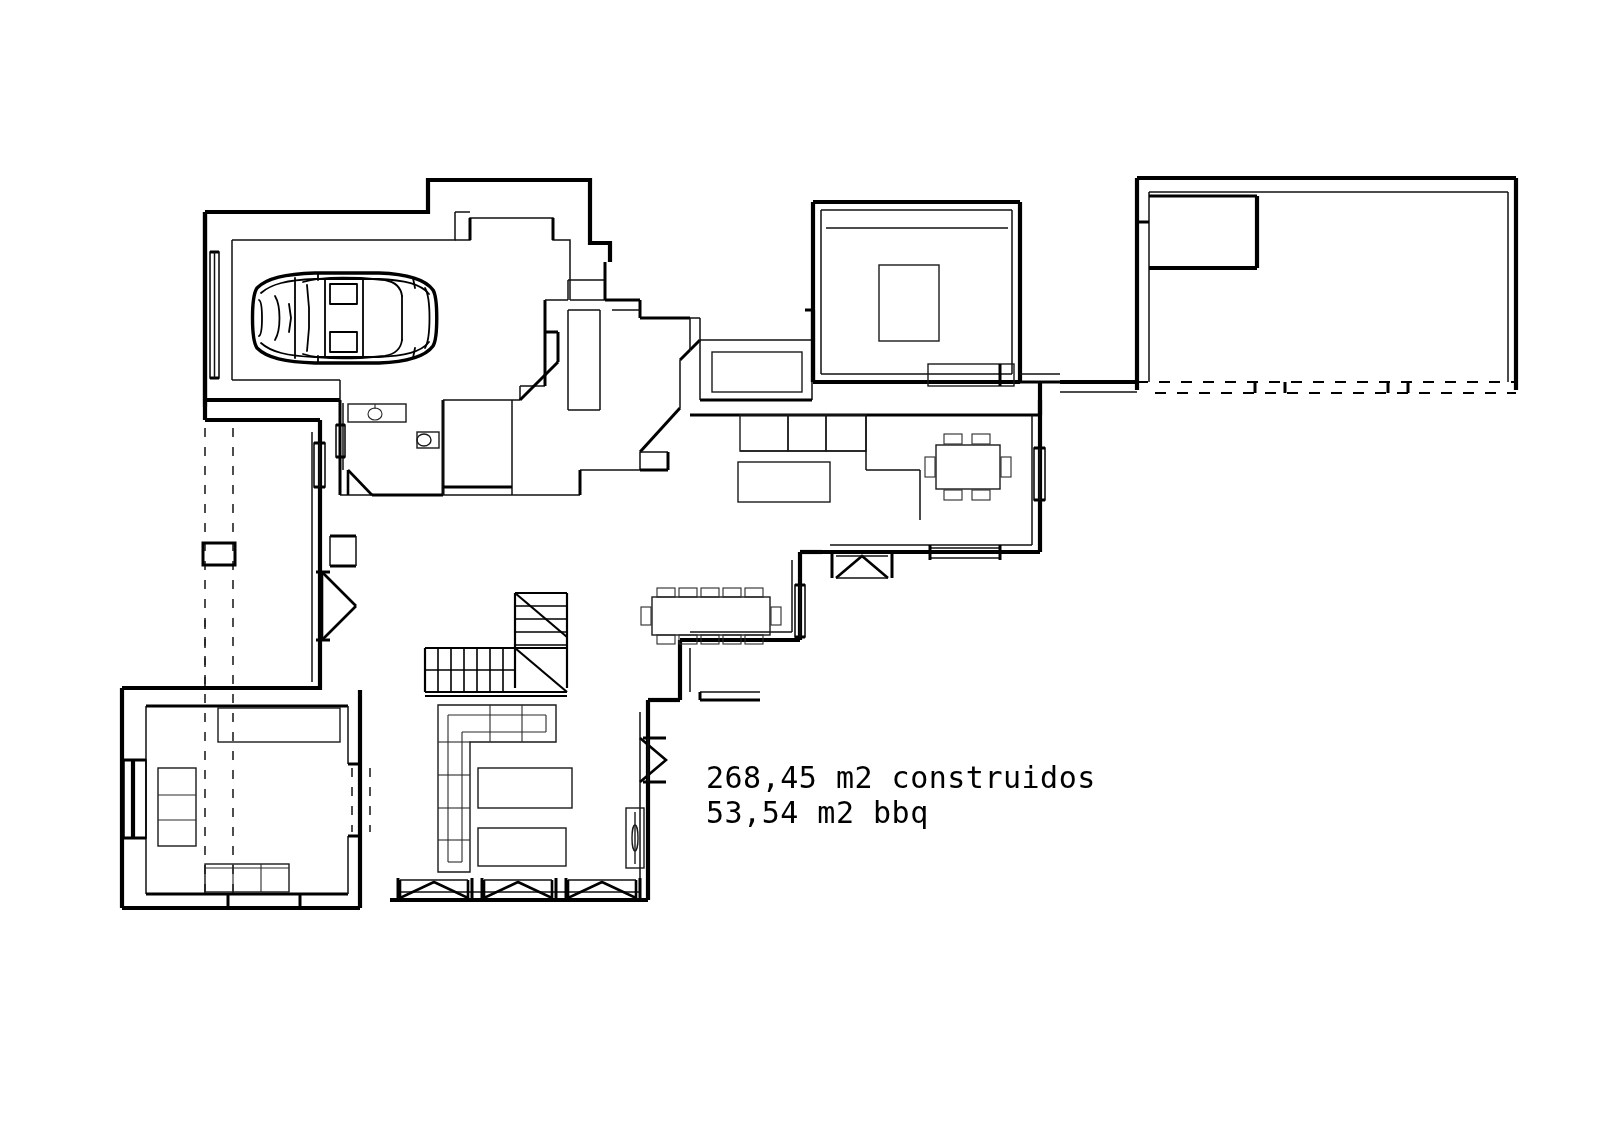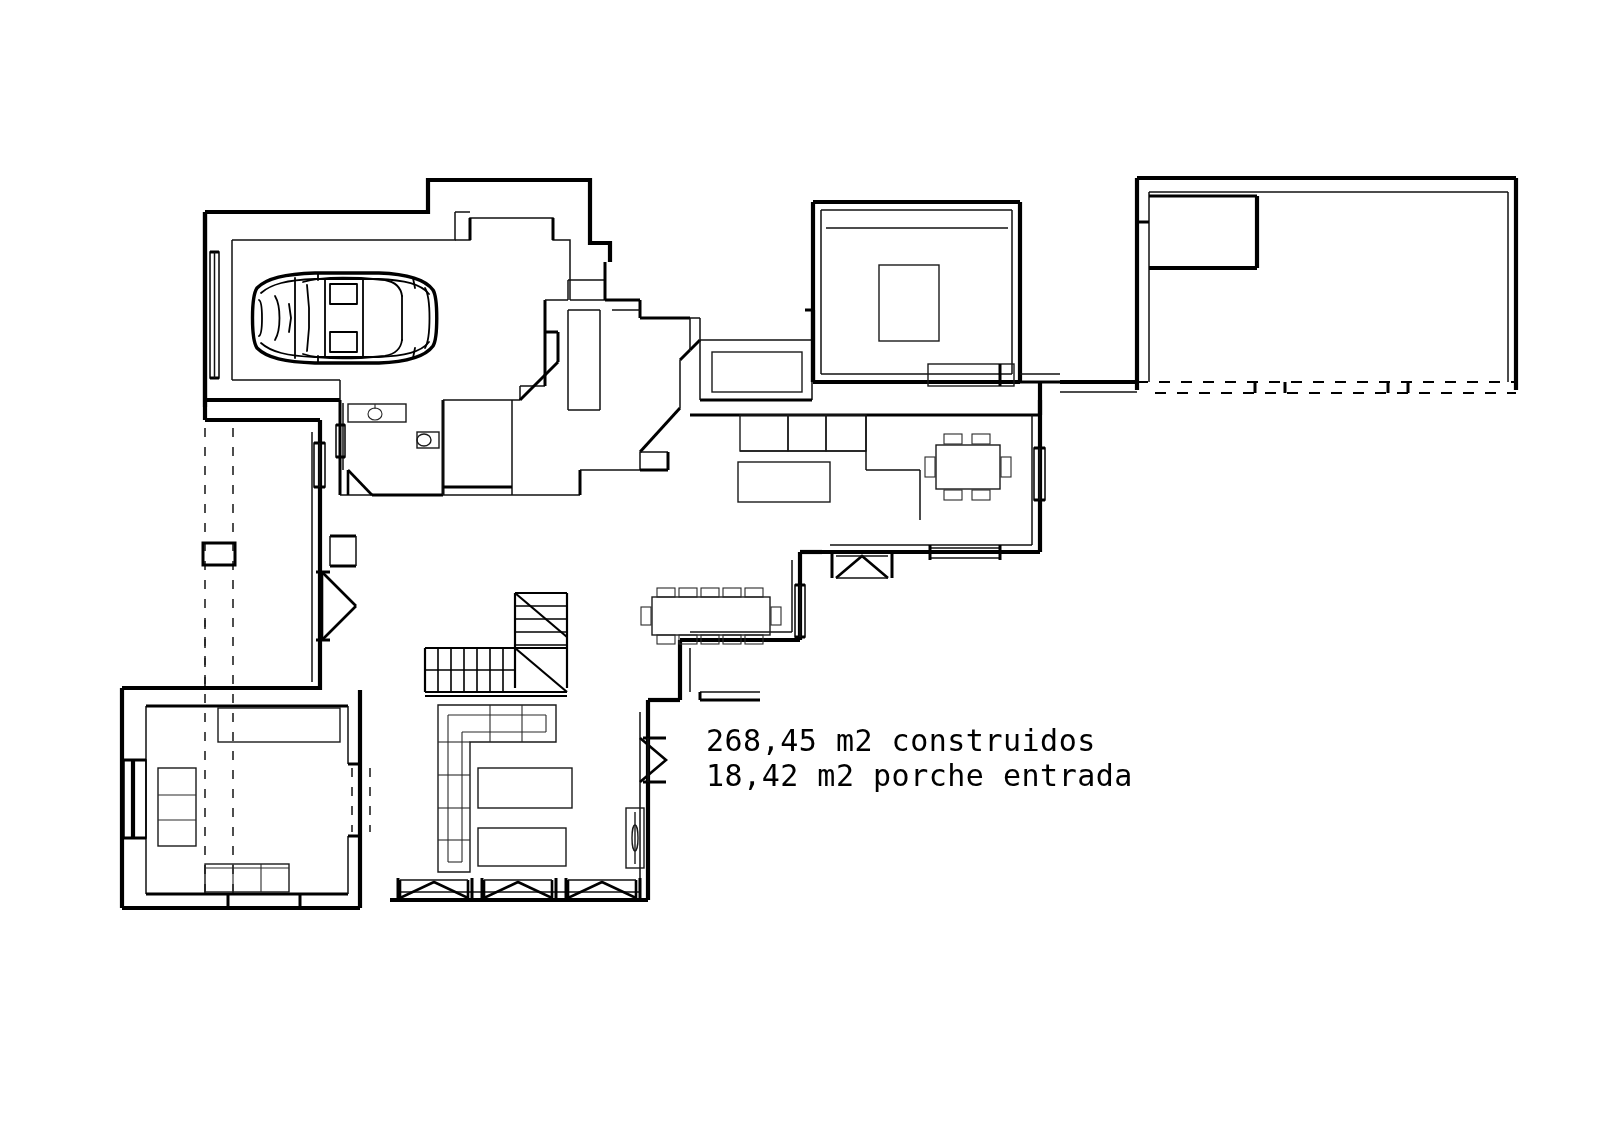--- a/index.html
+++ b/index.html
@@ -102,21 +102,21 @@
     stroke-linejoin: miter;
   }
   .win-sym {
     fill: none;
     stroke: #000000;
     stroke-width: 1.5;
   }
   .legend-block {
     position: absolute;
     left: 706px;
-    top: 723px;
+    top: 760px;
     font-family: "DejaVu Sans Mono", monospace;
     font-size: 30px;
     line-height: 35px;
     color: #000000;
     letter-spacing: 0.5px;
   }
   .legend-block .spacer {
     height: 22px;
   }
   .legend-line {
@@ -602,17 +602,17 @@
     <g>
       <path class="wall-thin" d="M690,318 L700,318"></path>
       <path class="wall-thin" d="M700,318 L700,340"></path>
       <path class="wall-med" d="M610,262 L610,243"></path>
     </g>
 
   </svg>
 
   <div class="legend-block">
     <div class="legend-line">268,45 m2 construidos</div>
-    <div class="legend-line">18,42 m2 porche entrada</div>
+    <div class="legend-line">53,54 m2 bbq</div>
     <div class="spacer"></div>
   </div>
 
 </div>
 
 </body></html>

